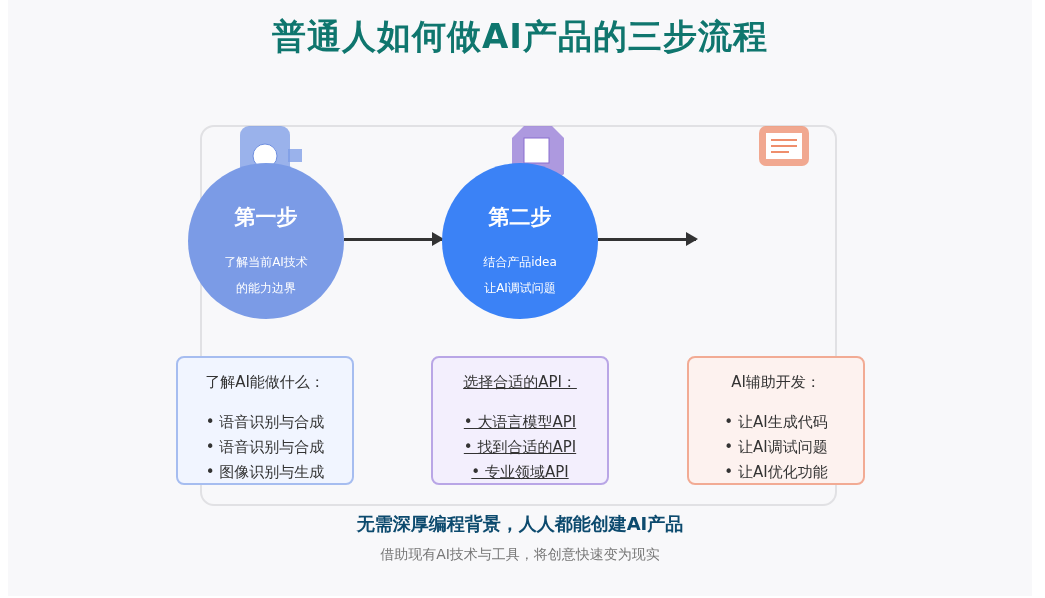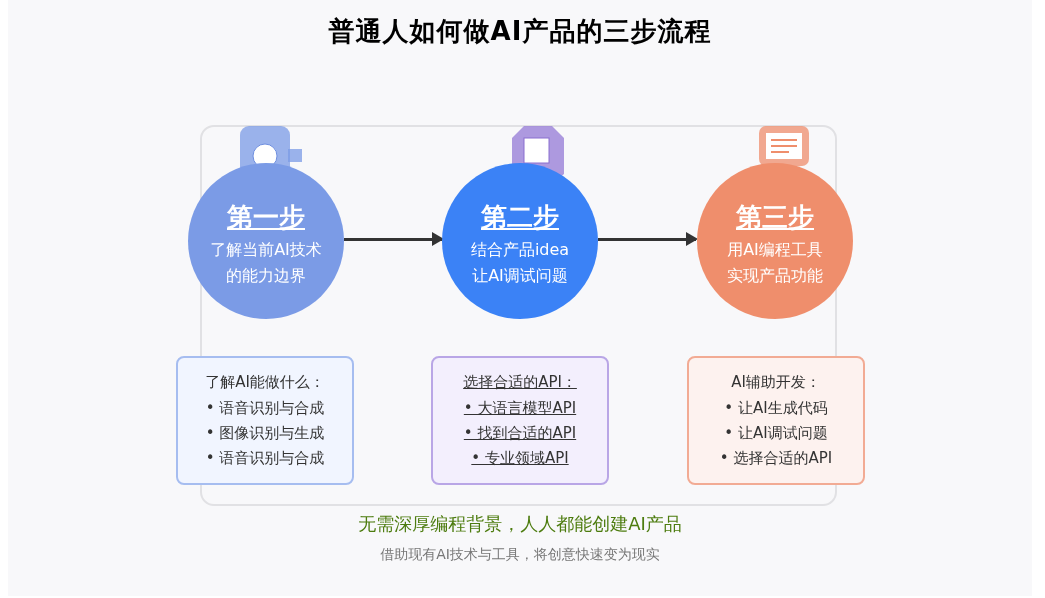--- a/index.html
+++ b/index.html
@@ -1,36 +1,36 @@
 <!DOCTYPE html>
 <html><head>
 <meta charset="utf-8">
 <style>
   html, body { margin: 0; padding: 0; background: #ffffff; }
   body { width: 1045px; height: 598px; position: relative; overflow: hidden;
          font-family: "DejaVu Sans", "Liberation Sans", sans-serif; }
   .page { position: absolute; left: 8px; top: 0; width: 1024px; height: 596px; background: #f8f8fa; }
   .title { position: absolute; left: 0; right: 0; top: 14px; text-align: center;
-           font-size: 26px; font-weight: bold; color: #000000; letter-spacing: 1px; }
+           font-size: 34px; font-weight: bold; color: #0f766e; letter-spacing: 1px; }
   .container { position: absolute; left: 192px; top: 125px; width: 637px; height: 381px;
                border: 2px solid #e1e1e4; border-radius: 14px; box-sizing: border-box; }
   .arrow { position: absolute; height: 3px; background: #333333; }
   .arrow::after { content: ""; position: absolute; right: -2px; top: -6px;
                   border-left: 12px solid #333333; border-top: 7.5px solid transparent; border-bottom: 7.5px solid transparent; }
   .badge { position: absolute; }
   .circle { position: absolute; width: 156px; height: 156px; border-radius: 50%;
             color: #ffffff; text-align: center; box-sizing: border-box; padding-top: 40px; }
-  .circle .step { font-size: 26px; font-weight: bold; line-height: 28px; margin-bottom: 6px; text-decoration: underline; }
-  .circle .line { font-size: 16px; line-height: 26px; }
+  .circle .step { font-size: 21px; font-weight: bold; line-height: 28px; margin-bottom: 18px; }
+  .circle .line { font-size: 12px; line-height: 26px; }
   .card { position: absolute; width: 178px; height: 129px; border-radius: 8px; box-sizing: border-box;
           border: 2px solid; text-align: center; padding-top: 12px; color: #333333; font-size: 15px; }
-  .card .head { line-height: 24px; margin-bottom: 2px; }
+  .card .head { line-height: 24px; margin-bottom: 16px; }
   .card .item { line-height: 25px; }
   .footer-main { position: absolute; left: 0; right: 0; top: 512px; text-align: center;
-                 font-size: 18px; font-weight: normal; color: #4d7c0f; }
+                 font-size: 18px; font-weight: bold; color: #0c4a6e; }
   .footer-sub { position: absolute; left: 0; right: 0; top: 546px; text-align: center;
                 font-size: 14px; color: #777777; }
 </style>
 </head>
 <body>
 
 <div class="page">
 
   <div class="title">普通人如何做AI产品的三步流程</div>
 
@@ -61,41 +61,36 @@
   <div class="circle" style="left:180px; top:163px; background:#7b9be6;">
     <div class="step">第一步</div>
     <div class="line">了解当前AI技术</div>
     <div class="line">的能力边界</div>
   </div>
   <div class="circle" style="left:434px; top:163px; background:#3b82f6;">
     <div class="step">第二步</div>
     <div class="line">结合产品idea</div>
     <div class="line">让AI调试问题</div>
   </div>
-  <div class="circle" style="left:689px; top:163px; background:#ef8e6c;">
-    <div class="step">第三步</div>
-    <div class="line">用AI编程工具</div>
-    <div class="line">实现产品功能</div>
-  </div>
 
   <div class="card" style="left:168px; top:356px; background:#f1f5ff; border-color:#a6bdf0;">
     <div class="head">了解AI能做什么：</div>
     <div class="item">• 语音识别与合成</div>
+    <div class="item">• 语音识别与合成</div>
     <div class="item">• 图像识别与生成</div>
-    <div class="item">• 语音识别与合成</div>
   </div>
   <div class="card" style="left:423px; top:356px; background:#f3effd; border-color:#b9a6e6;text-decoration:underline;">
     <div class="head">选择合适的API：</div>
     <div class="item">• 大语言模型API</div>
     <div class="item">• 找到合适的API</div>
     <div class="item">• 专业领域API</div>
   </div>
   <div class="card" style="left:679px; top:356px; background:#fdf2ef; border-color:#f2ab94;">
     <div class="head">AI辅助开发：</div>
     <div class="item">• 让AI生成代码</div>
     <div class="item">• 让AI调试问题</div>
-    <div class="item">• 选择合适的API</div>
+    <div class="item">• 让AI优化功能</div>
   </div>
 
   <div class="footer-main">无需深厚编程背景，人人都能创建AI产品</div>
   <div class="footer-sub">借助现有AI技术与工具，将创意快速变为现实</div>
 
 </div>
 
 </body></html>

